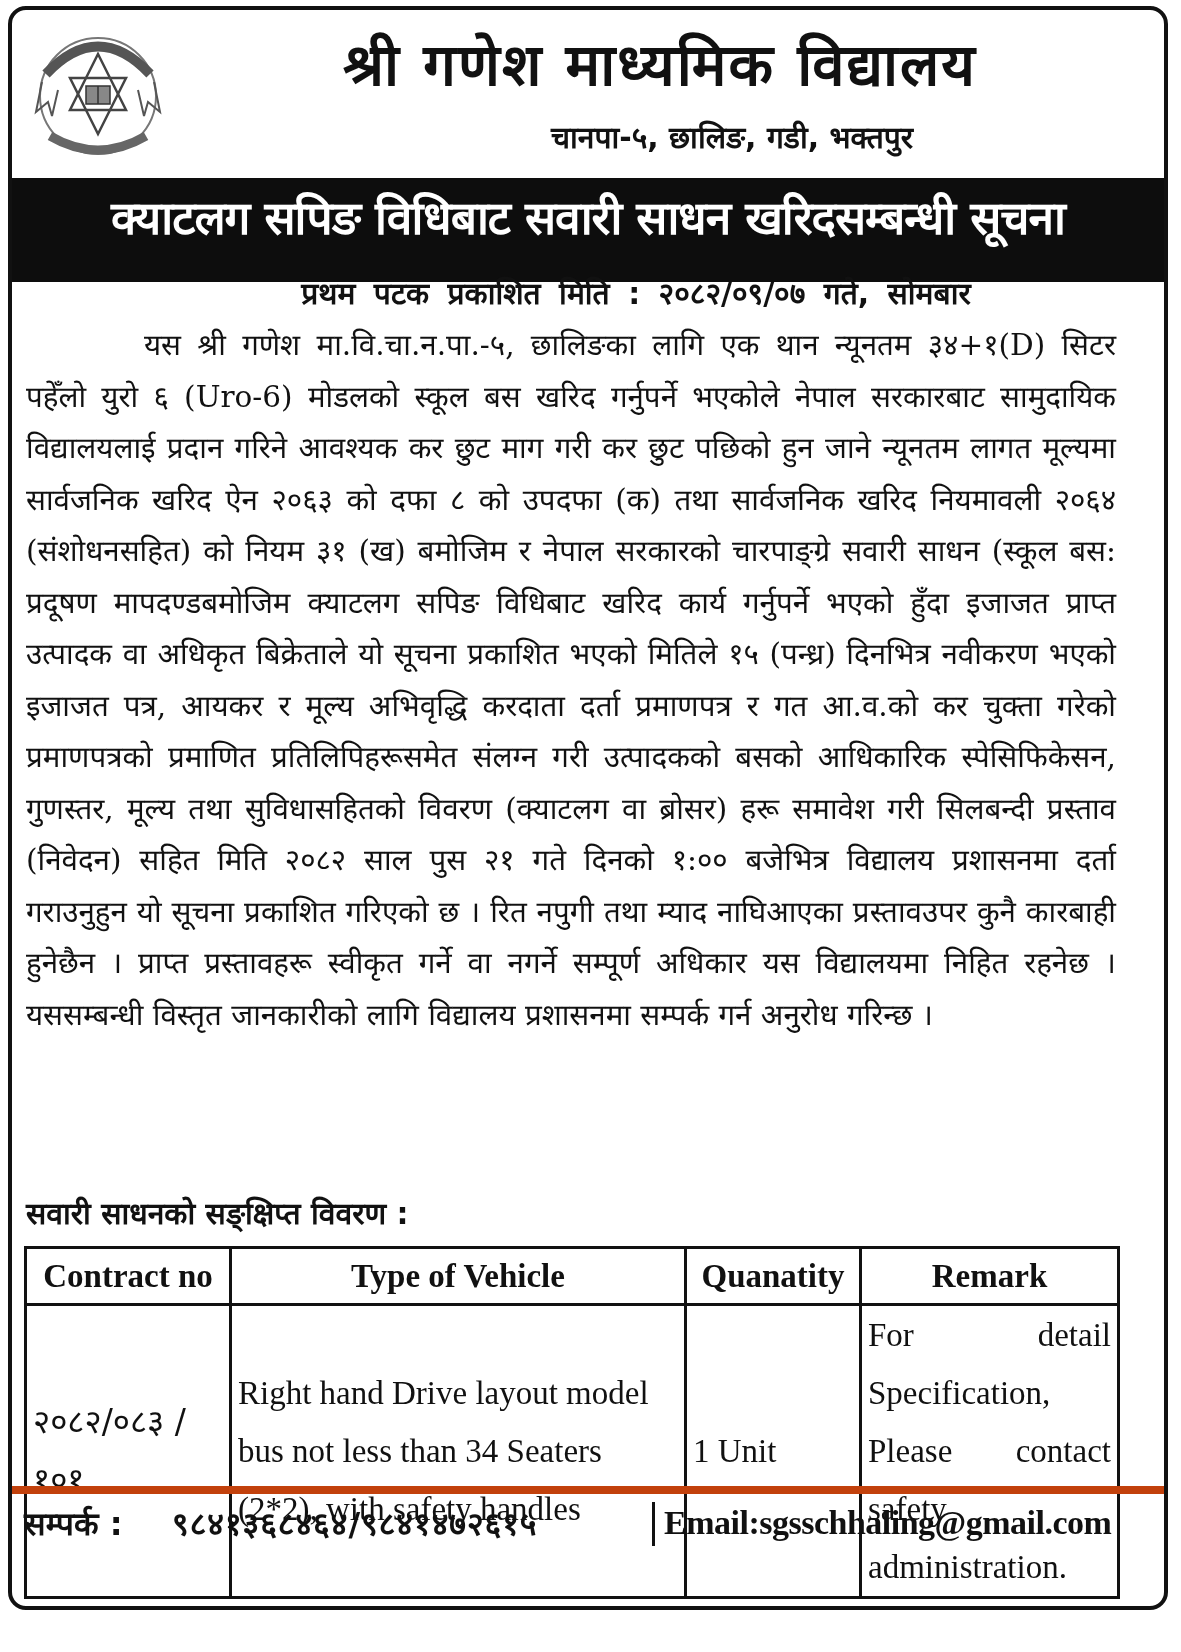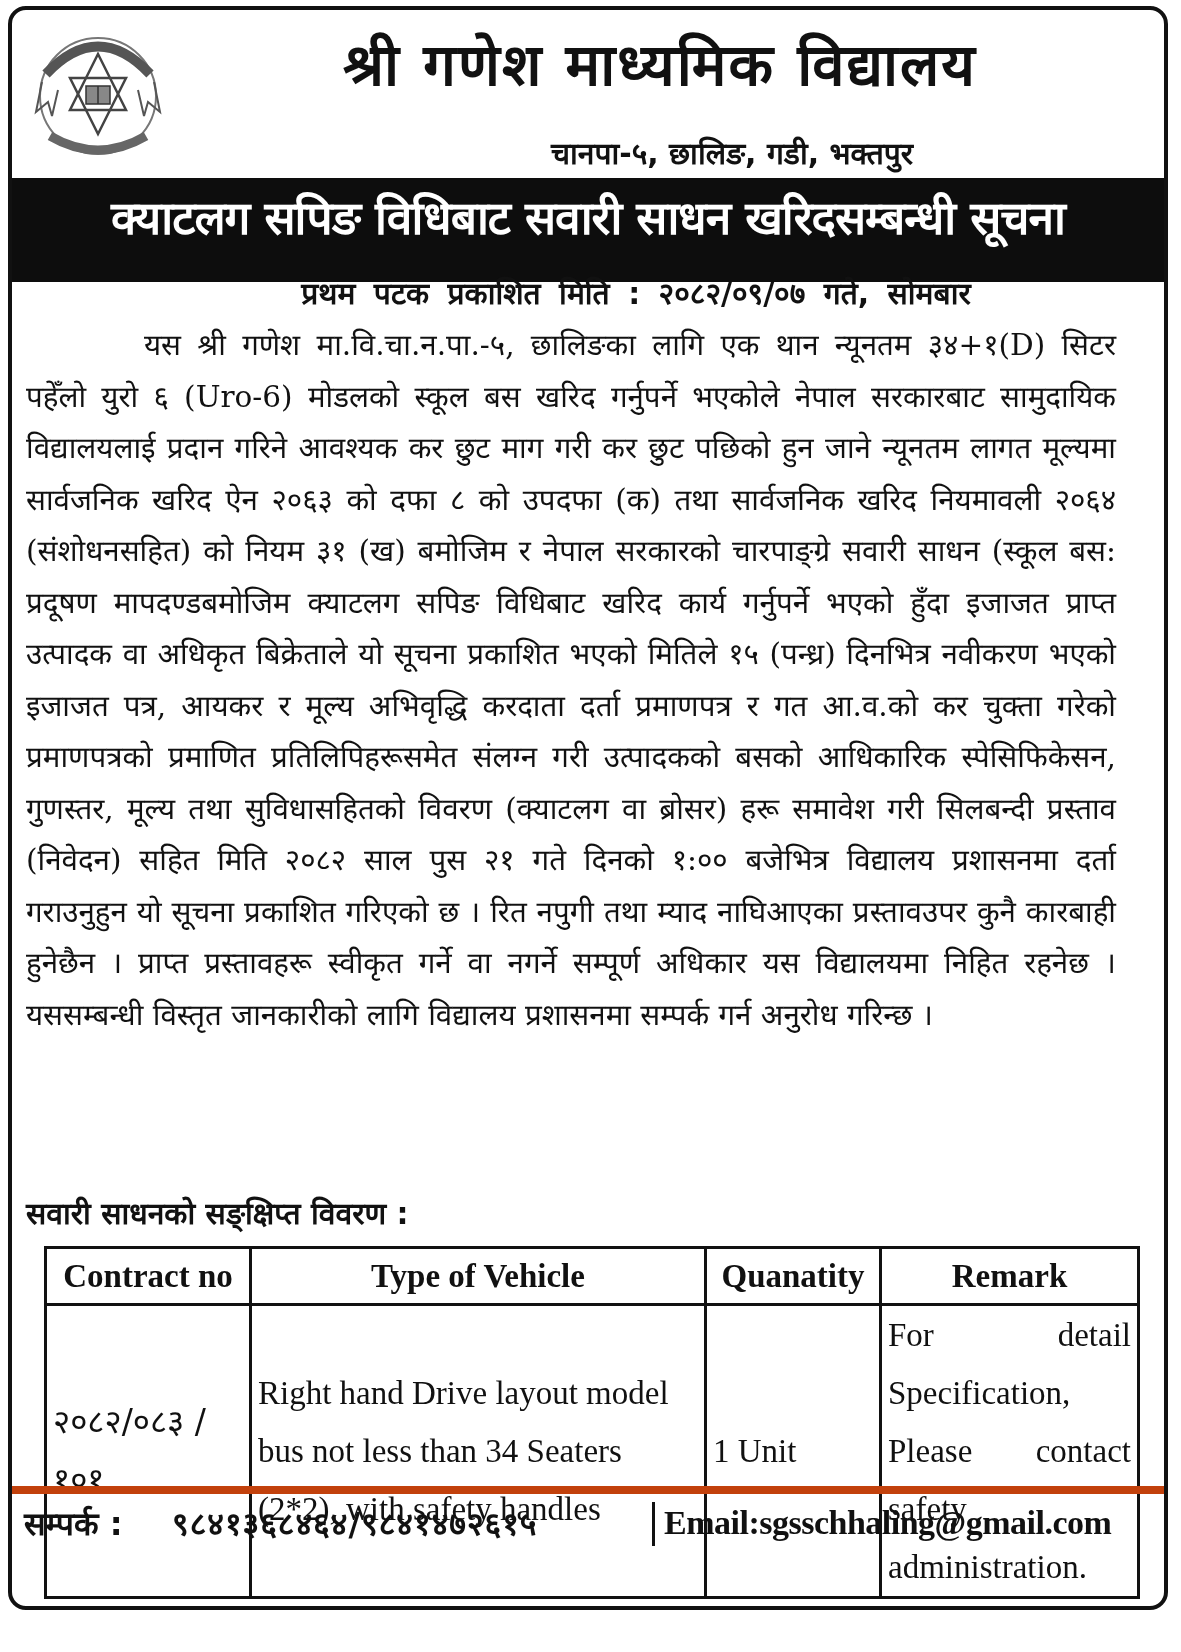--- a/index.html
+++ b/index.html
@@ -1,27 +1,27 @@
 <!DOCTYPE html>
 <html><head>
 <meta charset="utf-8">
 <style>
   html, body { margin:0; padding:0; background:#ffffff; }
   body { width:1181px; height:1652px; position:relative; font-family:"DejaVu Serif","Liberation Serif",serif; color:#111; overflow:hidden; }
   .frame { position:absolute; left:8px; top:6px; width:1160px; height:1604px; border:4px solid #111; border-radius:18px; box-sizing:border-box; background:#fff; overflow:hidden; }
   .header { position:absolute; left:0; top:0; width:100%; height:137px; }
   .logo { position:absolute; left:16px; top:14px; width:140px; height:140px; }
   .school-name { position:absolute; left:168px; top:20px; width:960px; text-align:center; font-family:"DejaVu Sans","Liberation Sans",sans-serif; font-weight:bold; font-size:58px; letter-spacing:2px; line-height:70px; }
-  .address { position:absolute; left:440px; top:124px; width:560px; text-align:center; font-family:"DejaVu Sans","Liberation Sans",sans-serif; font-weight:bold; font-size:30px; line-height:40px; }
+  .address { position:absolute; left:440px; top:108px; width:560px; text-align:center; font-family:"DejaVu Sans","Liberation Sans",sans-serif; font-weight:bold; font-size:30px; line-height:40px; }
   .banner { position:absolute; left:0; top:168px; width:100%; height:104px; background:#0d0d0d; color:#fff; font-family:"DejaVu Sans","Liberation Sans",sans-serif; font-weight:bold; font-size:46px; line-height:80px; text-align:center; letter-spacing:-1px; }
   .pubdate { position:absolute; left:0; top:262px; width:100%; text-align:center; font-family:"DejaVu Sans","Liberation Sans",sans-serif; font-weight:bold; font-size:30px; line-height:44px; word-spacing:8px;padding-left:48px; }
   .body-text { position:absolute; left:14px; top:310px; width:1090px; font-size:29.5px; line-height:51.5px; text-align:justify; }
   .body-text .indent { display:inline-block; width:118px; }
   .summary-heading { position:absolute; left:14px; top:1182px; font-family:"DejaVu Sans","Liberation Sans",sans-serif; font-weight:bold; font-size:30px; line-height:44px; }
-  table.vehicles { position:absolute; left:12px; top:1236px; width:1096px; border-collapse:collapse; font-family:"Liberation Serif","DejaVu Serif",serif;margin-left:20px; }
+  table.vehicles { position:absolute; left:12px; top:1236px; width:1096px; border-collapse:collapse; font-family:"Liberation Serif","DejaVu Serif",serif; }
   table.vehicles th, table.vehicles td { border:3px solid #111; padding:0 6px; vertical-align:middle; }
   table.vehicles th { height:54px; font-size:33px; font-weight:bold; text-align:center; }
   table.vehicles td { font-size:33px; line-height:58px; height:175px; }
   td.c-contract { width:190px; font-family:"DejaVu Sans","Liberation Sans",sans-serif; font-size:28px; line-height:60px; vertical-align:top; padding-top:4px; }
   td.c-type { width:440px; vertical-align:top; }
   td.c-qty { width:160px; }
   td.c-remark { line-height:43px; text-align:justify; }
   .contact { position:absolute; left:0; top:1476px; width:100%; height:60px; border-top:8px solid #c2410c;text-decoration:underline; }
   .contact-label { position:absolute; left:12px; top:8px; font-family:"DejaVu Sans","Liberation Sans",sans-serif; font-weight:bold; font-size:32px; line-height:44px; }
   .contact-phones { position:absolute; left:160px; top:8px; font-family:"DejaVu Sans","Liberation Sans",sans-serif; font-weight:bold; font-size:32px; line-height:44px; letter-spacing:1px;text-align:center; }

